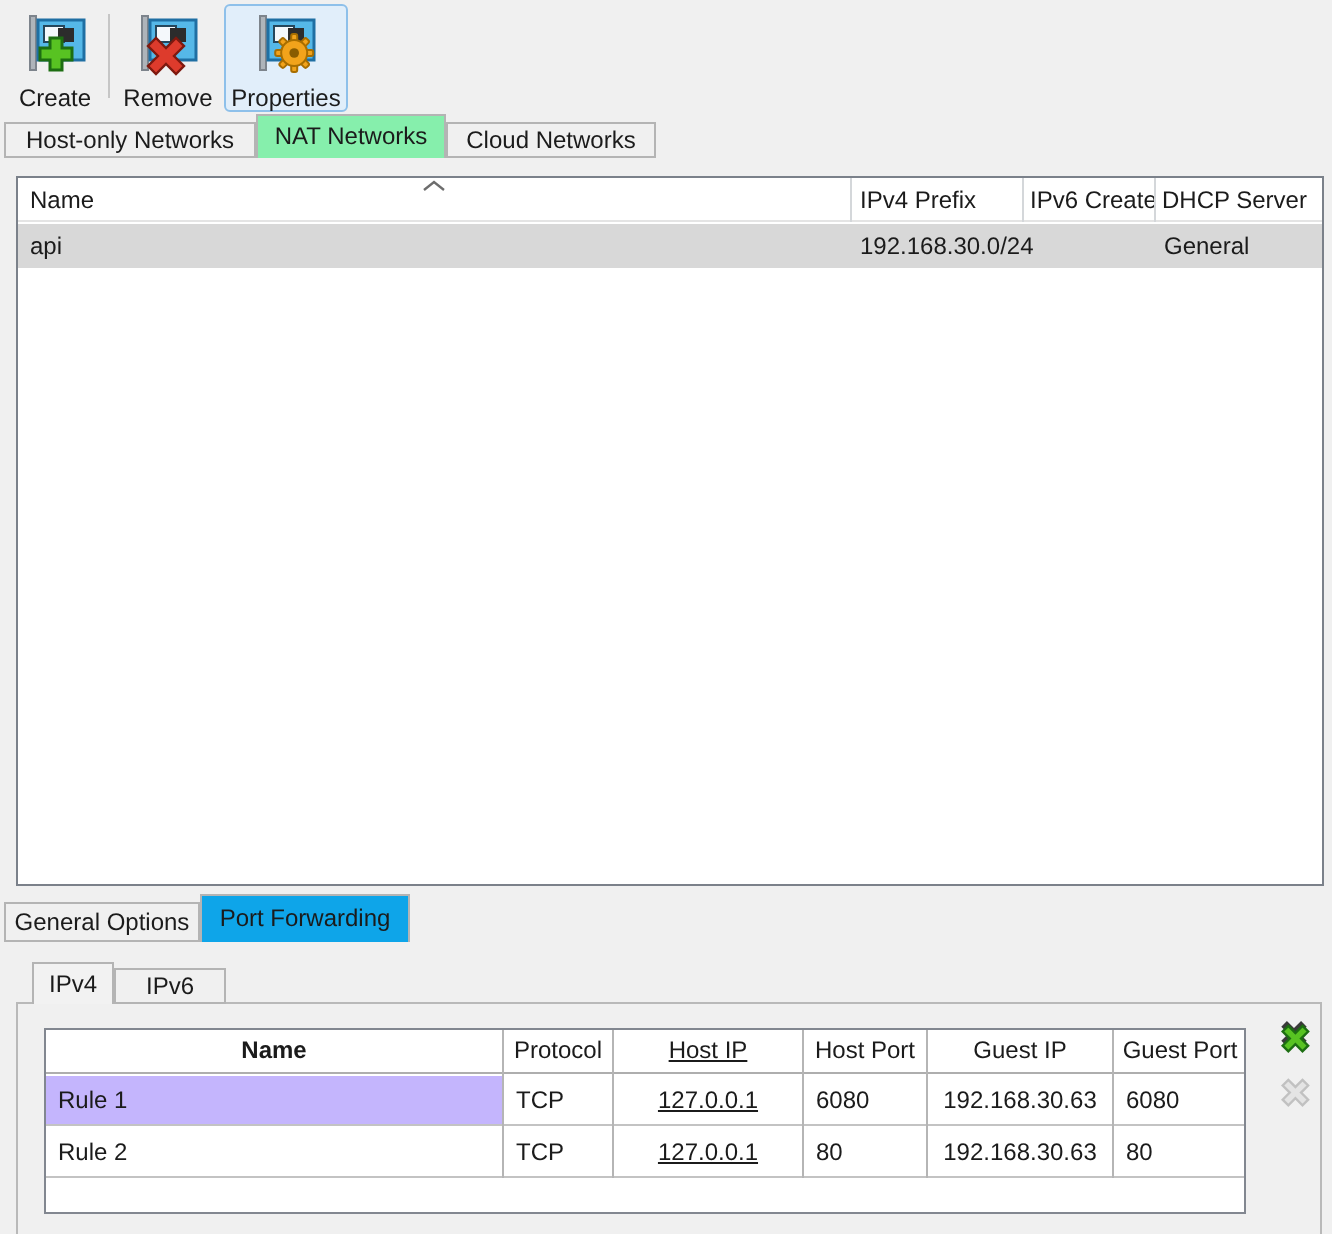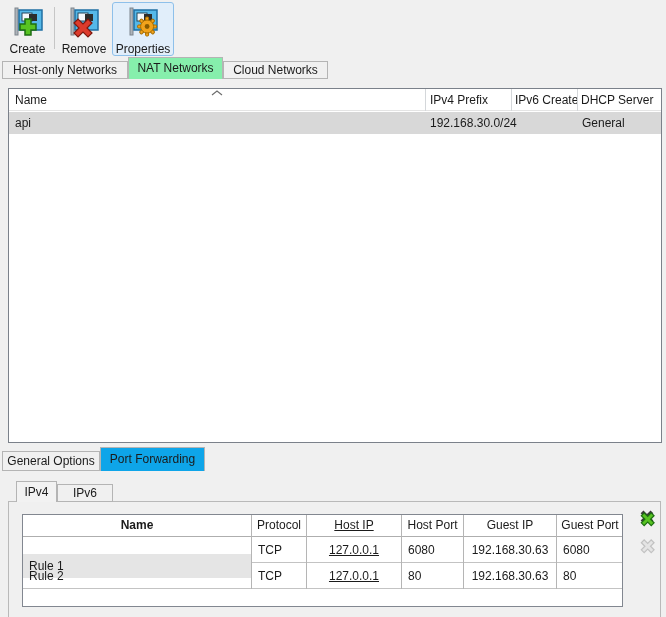--- a/index.html
+++ b/index.html
@@ -65,21 +65,21 @@
   .pf-vline { position:absolute; top:0; width:1px; height:74px; background:#b5b5b5; }
   .c-name  { left:0;     width:228px; }
   .c-proto { left:229px; width:54px;  }
   .c-hip   { left:284px; width:94px;text-decoration:underline;  }
   .c-hport { left:379px; width:61px;  }
   .c-gip   { left:441px; width:92px;  }
   .c-gport { left:534px; width:66px;  }
   .al { padding-left:6px; text-align:left; }
   .ac { text-align:center; }
   .pf-hrow .c-name { font-weight:bold; padding-left:0; text-align:center; }
-  .cell-current { background:#e5e5e5;margin-top:16px; }
+  .cell-current { background:#c4b5fd; }
 
   .rule-action { position:absolute; left:636px; width:22px; height:22px; }
   #add-rule  { top:510px; }
   #copy-rule { top:537px; }
 </style>
 </head>
 <body>
 
 <div class="app">
 

